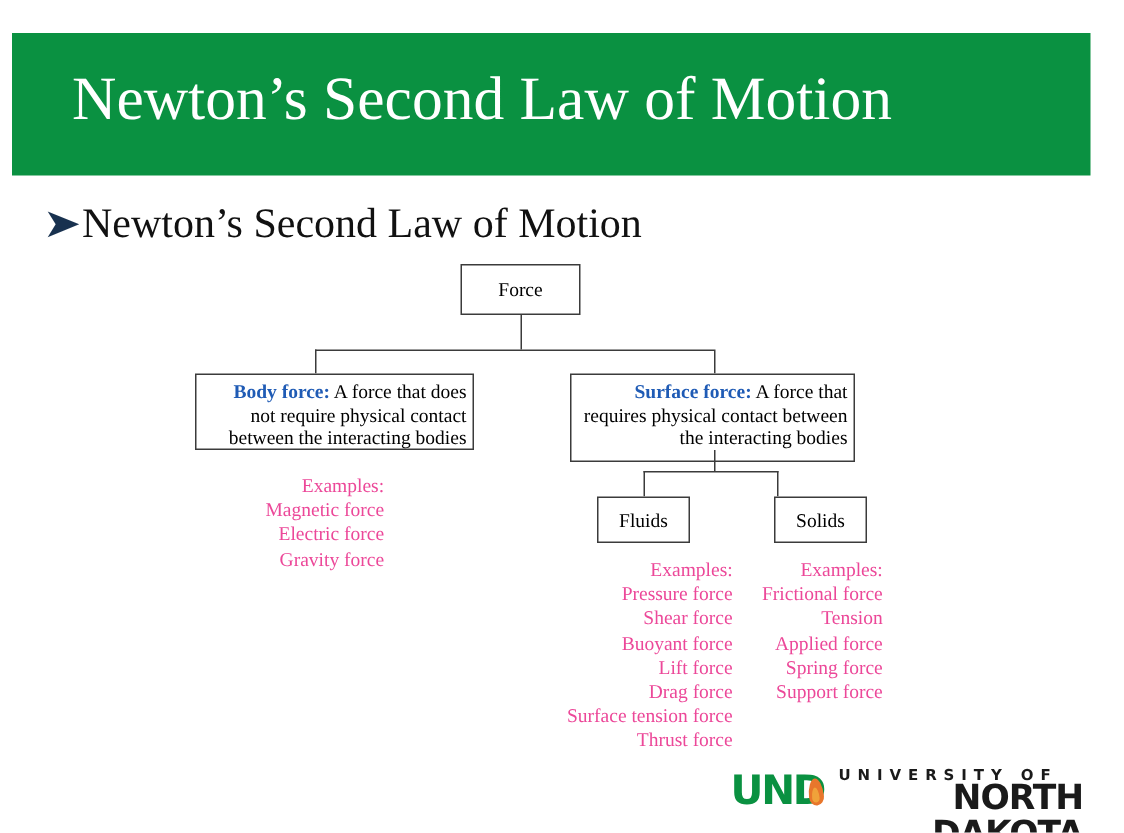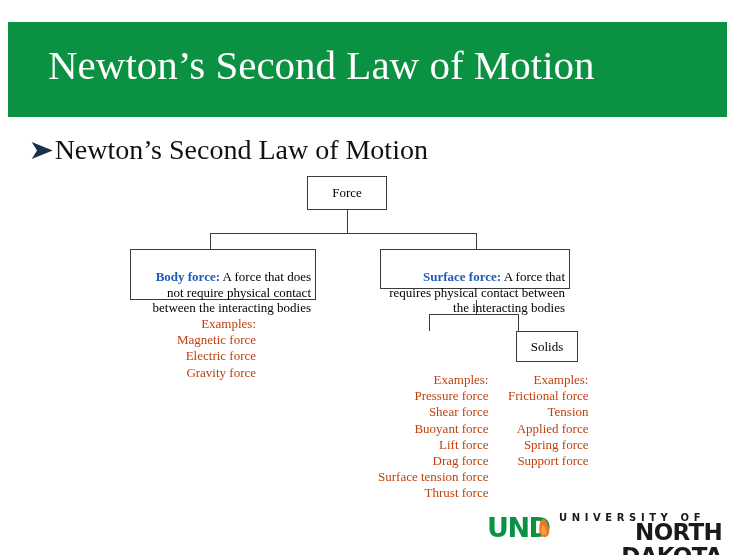--- a/index.html
+++ b/index.html
@@ -84,36 +84,36 @@
     color: #000000;
     font-size: 13px;
     line-height: 15.5px;
   }
   .node.centered {
     display: flex;
     align-items: center;
     justify-content: center;
   }
   .node.textbox {
-    padding: 19px 4px 2px 5px;
+    padding: 3px 4px 2px 5px;
   }
   .lead {
     color: #1f5bb5;
     font-weight: bold;
   }
   .line {
     position: absolute;
     background: #3b3b3b;
   }
   .vline { width: 1px; }
   .hline { height: 1px; }
 
   .examples {
     position: absolute;
-    color: #c2410c;
+    color: #ec4899;
     font-size: 13px;
     line-height: 16.2px;
     white-space: pre-line;
   }
 
   
   #und-logo {
     position: absolute;
     left: 487px;
     top: 511px;
@@ -196,29 +196,32 @@
 
     <div class="line vline" style="left:347px; top:210px; height:23px;"></div>
     <div class="line hline" style="left:210px; top:233px; width:266px;"></div>
     <div class="line vline" style="left:210px; top:233px; height:16px;"></div>
     <div class="line vline" style="left:476px; top:233px; height:16px;"></div>
 
     <div class="node textbox" style="left:130px; top:249px; width:186px; height:51px;">
       <span class="lead">Body force:</span><span> A force that does not require physical contact between the interacting bodies</span>
     </div>
 
-    <div class="node textbox" style="left:380px; top:249px; width:190px; height:40px;">
+    <div class="node textbox" style="left:380px; top:249px; width:190px; height:59px;">
       <span class="lead">Surface force:</span><span> A force that requires physical contact between the interacting bodies</span>
     </div>
 
     <div class="line vline" style="left:476px; top:300px; height:14px;"></div>
     <div class="line hline" style="left:429px; top:314px; width:90px;"></div>
     <div class="line vline" style="left:429px; top:314px; height:17px;"></div>
     <div class="line vline" style="left:518px; top:314px; height:17px;"></div>
 
+    <div class="node centered" style="left:398px; top:331px; width:62px; height:31px;">
+      <span>Fluids</span>
+    </div>
 
     <div class="node centered" style="left:516px; top:331px; width:62px; height:31px;">
       <span>Solids</span>
     </div>
 
     <div class="examples" style="left:177px; top:316px;">Examples:
 Magnetic force
 Electric force
 Gravity force</div>
 

